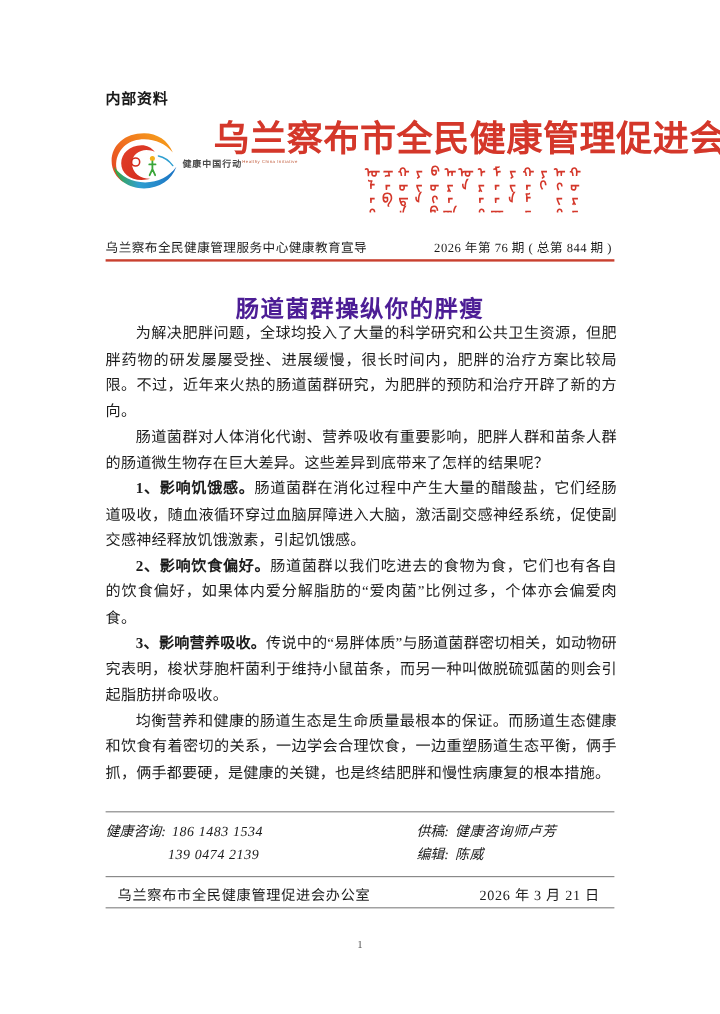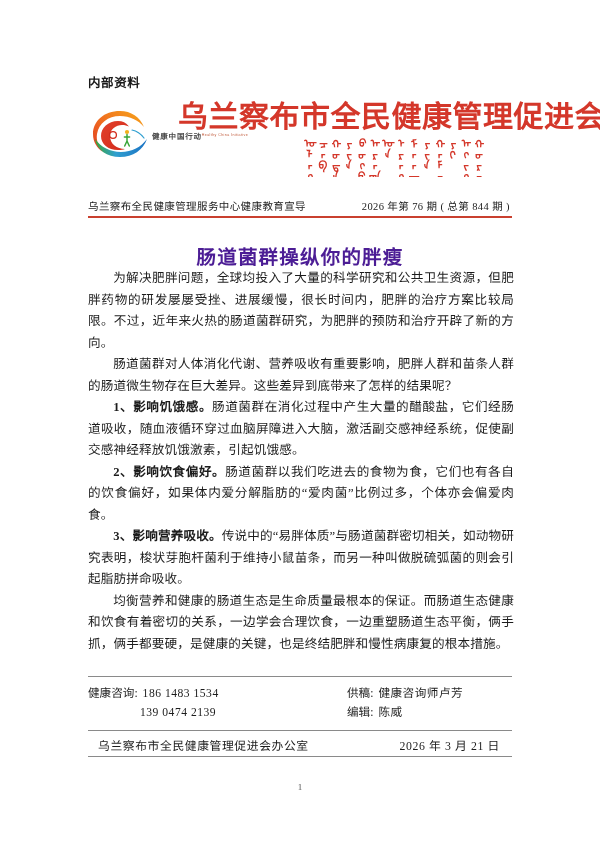--- a/index.html
+++ b/index.html
@@ -201,21 +201,21 @@
     width: 424px;
     display: flex;
     justify-content: space-between;
     font-size: 11.6px;
     line-height: 19px;
     color: #1c1c1c;
     font-family: "Liberation Serif", "DejaVu Serif", serif;
   }
   .contact-left { width: 250px; }
   .contact-right { width: 165px; }
-  .contact-row { display: flex; white-space: nowrap; }
+  .contact-row { display: flex; white-space: nowrap; font-style: italic; }
   .contact-key { display: inline-block; }
   .contact-val { display: inline-block; padding-left: 5px; letter-spacing: 0.5px; }
   .contact-val.indent { padding-left: 52px; }
 
   .footer-rule-mid {
     position: absolute;
     left: 88px;
     top: 730px;
     width: 424px;
     height: 1px;

